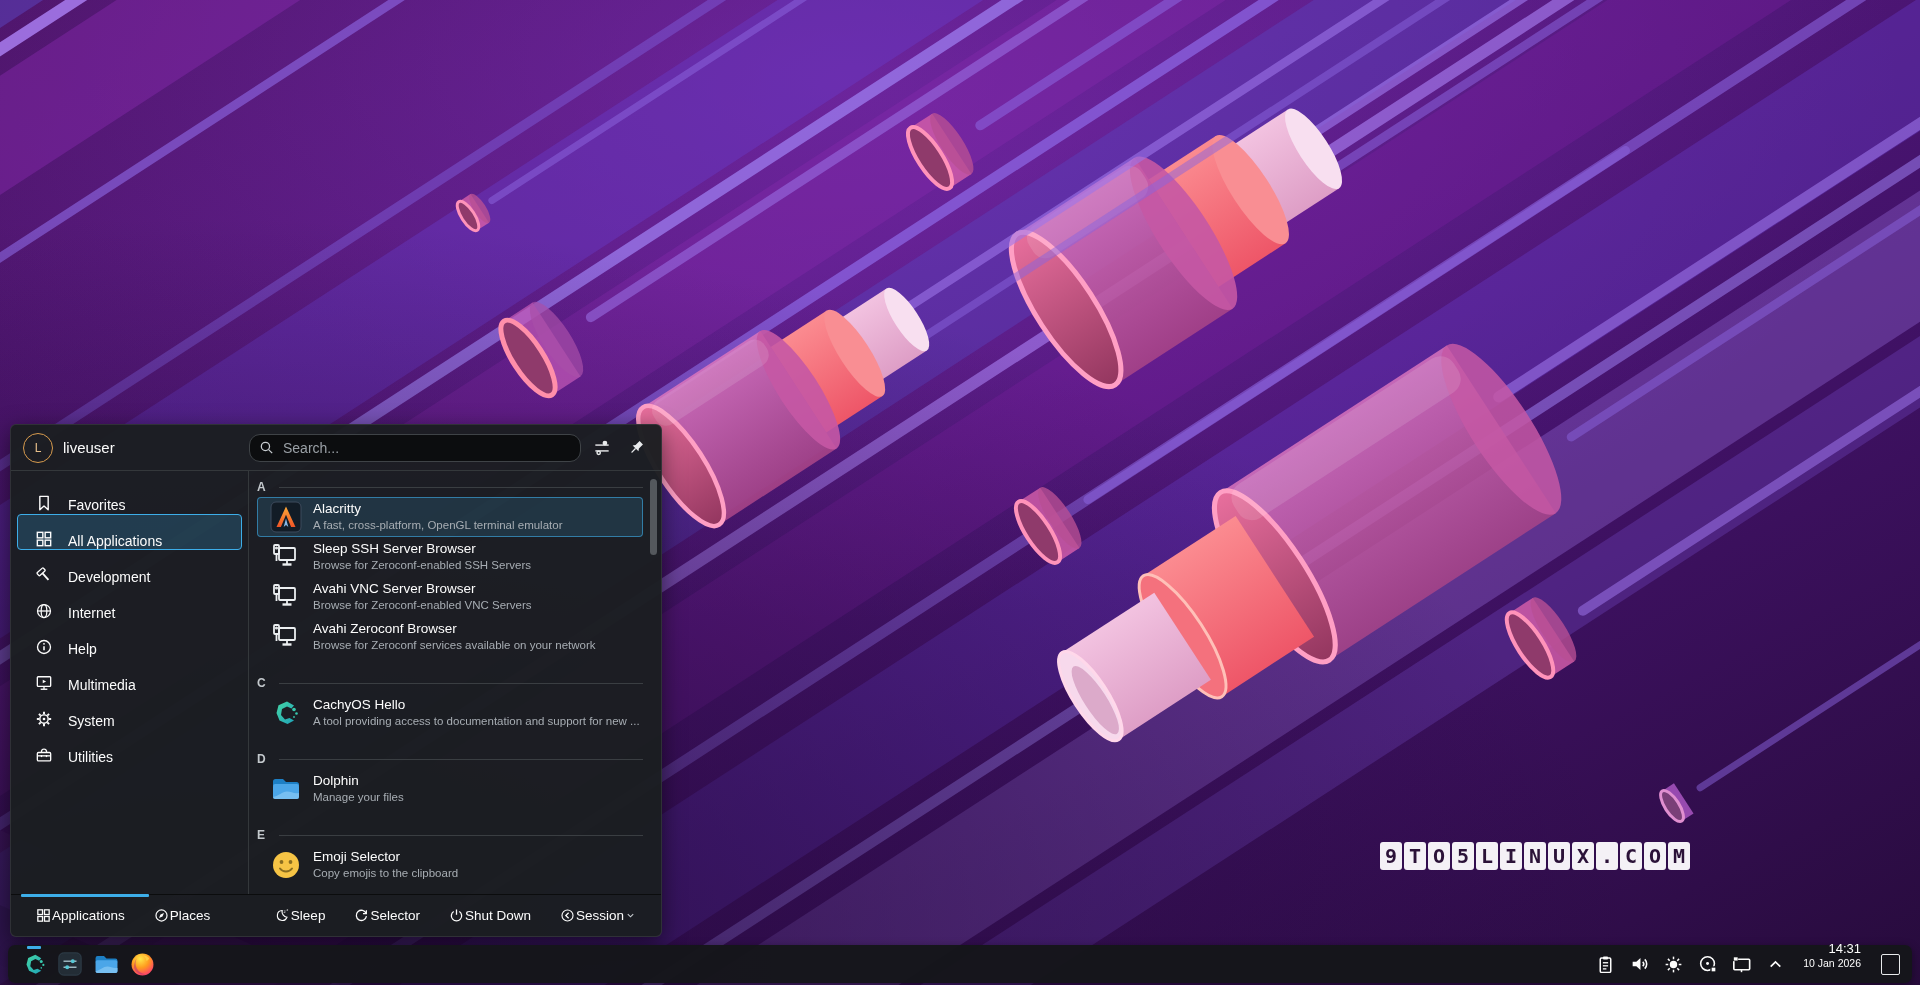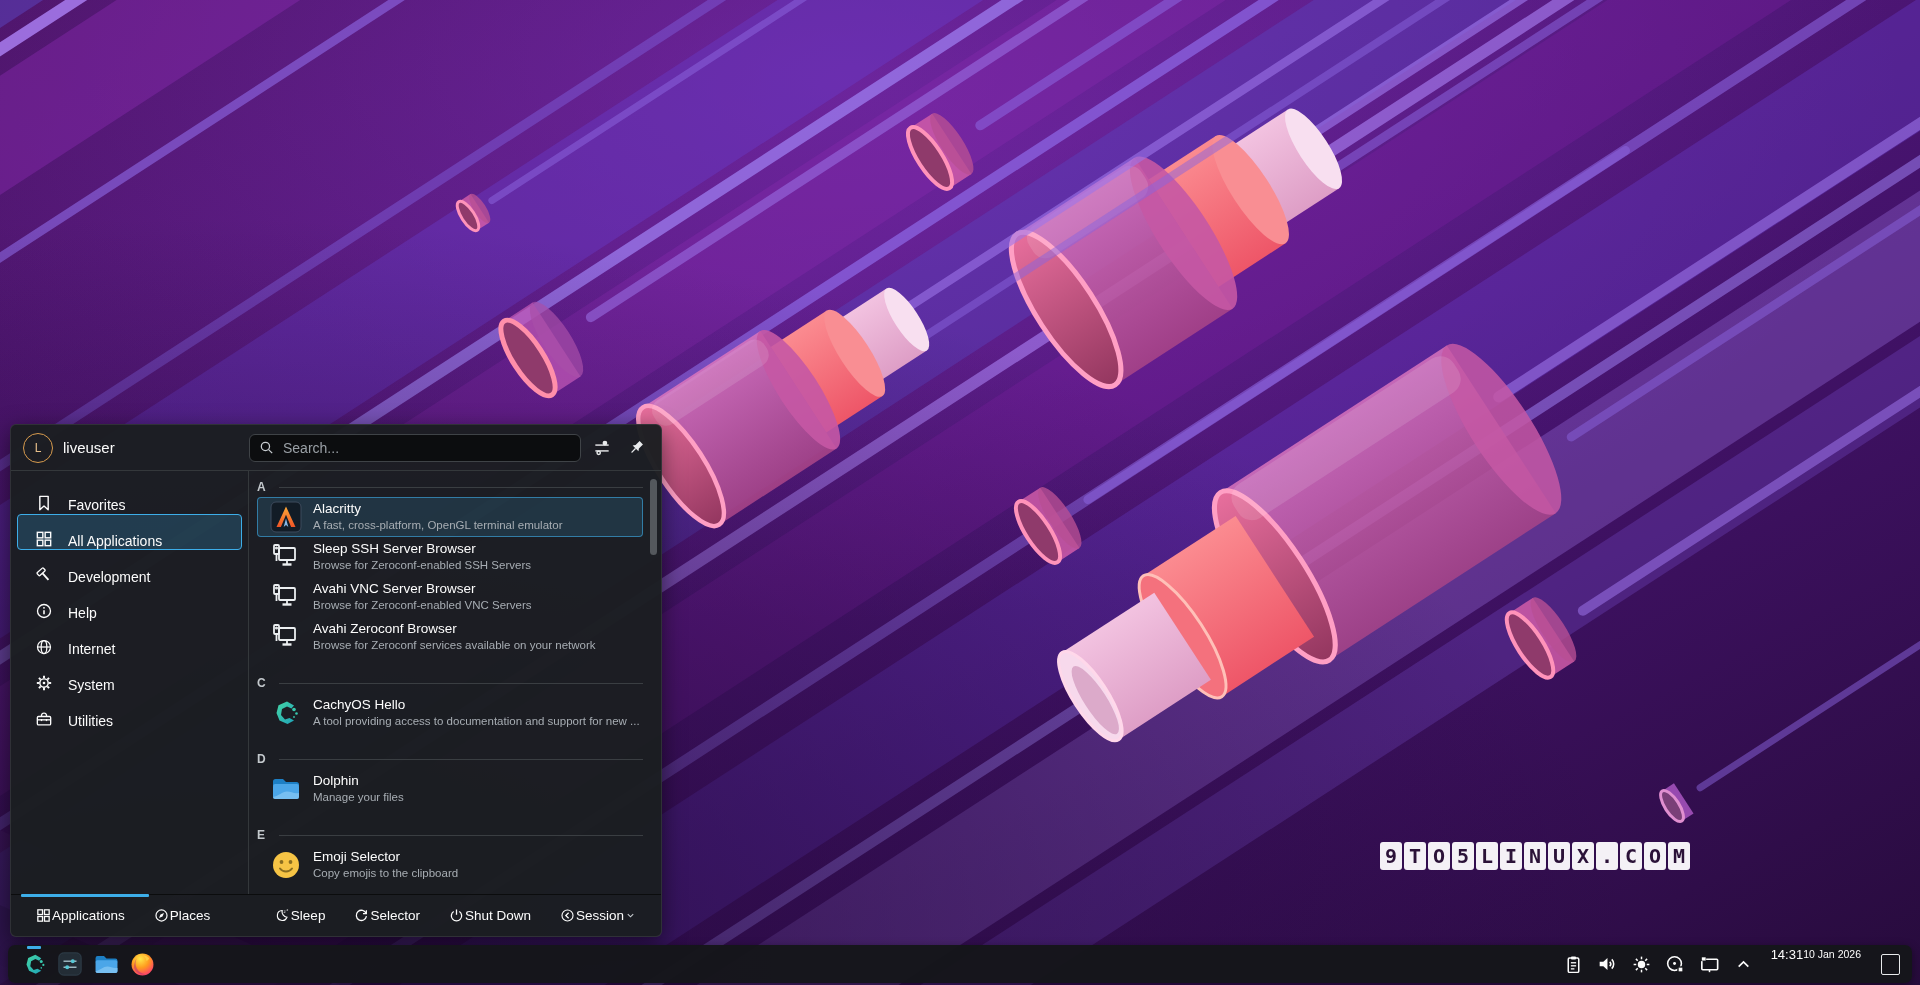--- a/index.html
+++ b/index.html
@@ -18,21 +18,21 @@
             background:rgba(27,30,33,.97);border:1px solid rgba(255,255,255,.09);
             border-radius:6px;display:flex;flex-direction:column;box-sizing:border-box;
             box-shadow:0 6px 22px rgba(0,0,0,.5);color:#f2f4f5;}
   .kb-header{height:46px;flex:0 0 46px;display:flex;align-items:center;padding:0 12px;
              border-bottom:1px solid #34383b;box-sizing:border-box;}
   .user{display:flex;align-items:center;gap:10px;width:226px;flex:0 0 226px;}
   .avatar{width:28px;height:28px;border-radius:50%;border:1px solid #d79b4e;
           display:flex;align-items:center;justify-content:center;
           color:#e8c08a;font-size:12px;}
   .username{font-size:15px;color:#fcfcfc;}
-  .searchbox{flex:1;height:28px;background:#0c0d0f;border:1px solid #3f4347;border-radius:6px;
+  .searchbox{flex:1;height:28px;background:#0c0d0f;border:1px solid #3f4347;border-radius:11px;
              display:flex;align-items:center;padding:0 8px;gap:6px;box-sizing:border-box;}
   .searchbox input{flex:1;background:transparent;border:none;outline:none;color:#e8eaec;
                    font-size:14px;font-family:"Liberation Sans",sans-serif;}
   .searchbox input::placeholder{color:#9aa0a6;}
   .hbtn{width:26px;height:26px;background:none;border:none;padding:0;margin-left:8px;
         display:flex;align-items:center;justify-content:center;cursor:pointer;}
 
   .kb-body{flex:1;display:flex;min-height:0;position:relative;}
   .sidebar{width:238px;flex:0 0 238px;border-right:1px solid #34383b;padding-top:7px;box-sizing:border-box;}
   .side-item{height:36px;display:flex;align-items:flex-end;gap:14px;padding:0 0 0 16px;
@@ -68,21 +68,21 @@
   
   .taskbar{position:absolute;left:8px;right:8px;bottom:2px;height:38px;border-radius:7px;
            background:rgba(21,22,26,.97);display:flex;align-items:center;padding:0 8px;
            box-sizing:border-box;box-shadow:0 2px 8px rgba(0,0,0,.4);}
   .tb-launch{position:relative;width:36px;height:36px;display:flex;align-items:center;
              justify-content:center;cursor:pointer;background:none;border:none;padding:0;}
   .tb-active-line{position:absolute;top:0;left:11px;width:14px;height:3px;background:#3daee9;border-radius:1px;}
   .tb-spacer{flex:1;}
   .tray-btn{width:27px;height:27px;display:flex;align-items:center;justify-content:center;
             margin-left:7px;cursor:pointer;background:none;border:none;padding:0;}
-  .clock{display:flex;flex-direction:row;align-items:flex-start;justify-content:center;
+  .clock{display:flex;flex-direction:column;align-items:flex-end;justify-content:center;
          color:#fcfcfc;margin:0 10px 17px 14px;line-height:1.15;cursor:default;}
   .clock .time{font-size:13px;}
   .clock .date{font-size:10.5px;}
   .peek{width:17px;height:19px;border:1.6px solid #e8eaec;border-radius:2px;margin:0 4px 0 10px;cursor:pointer;}
 </style>
 </head>
 <body>
 
 <div class="screen">
 
@@ -298,34 +298,43 @@
         <div class="side-item">
           <svg class="icn" viewBox="0 0 24 24" fill="none" stroke="#fcfcfc" stroke-width="1.6">
               <g transform="rotate(-42 12 12)">
                 <rect x="7" y="4.5" width="10" height="4.6" rx="1"></rect>
                 <line x1="12" y1="9.1" x2="12" y2="20" stroke-width="2.2"></line>
               </g>
             </svg>
           <span>Development</span>
         </div>
         <div class="side-item">
+          <svg class="icn" viewBox="0 0 24 24" fill="none" stroke="#fcfcfc" stroke-width="1.5">
+              <circle cx="12" cy="12" r="7.8"></circle>
+              <ellipse cx="12" cy="12" rx="3.4" ry="7.8"></ellipse>
+              <line x1="4.4" y1="12" x2="19.6" y2="12"></line>
+            </svg>
+          <span>Internet</span>
+        </div>
+        <div class="side-item">
           <svg class="icn" viewBox="0 0 24 24" fill="none" stroke="#fcfcfc" stroke-width="1.6">
               <circle cx="12" cy="12" r="7.8"></circle>
               <line x1="12" y1="11" x2="12" y2="16" stroke-width="1.9"></line>
               <circle cx="12" cy="8.2" r="1.1" fill="#fcfcfc" stroke="none"></circle>
             </svg>
           <span>Help</span>
         </div>
         <div class="side-item">
-          <svg class="icn" viewBox="0 0 24 24" fill="none" stroke="#fcfcfc" stroke-width="1.5">
-              <circle cx="12" cy="12" r="7.8"></circle>
-              <ellipse cx="12" cy="12" rx="3.4" ry="7.8"></ellipse>
-              <line x1="4.4" y1="12" x2="19.6" y2="12"></line>
-            </svg>
-          <span>Internet</span>
+          <svg class="icn" viewBox="0 0 24 24" fill="none" stroke="#fcfcfc" stroke-width="1.6">
+              <rect x="4" y="4.5" width="16" height="11.5" rx="1"></rect>
+              <line x1="12" y1="16" x2="12" y2="19.5"></line>
+              <line x1="8" y1="19.5" x2="16" y2="19.5"></line>
+              <polygon points="10.5,8 14.5,10.2 10.5,12.4" fill="#fcfcfc" stroke="none"></polygon>
+            </svg>
+          <span>Multimedia</span>
         </div>
         <div class="side-item">
           <svg class="icn" viewBox="0 0 24 24" fill="none" stroke="#fcfcfc" stroke-width="1.7">
               <circle cx="12" cy="12" r="5"></circle>
               <g stroke-width="2.3">
                 <line x1="12" y1="3.4" x2="12" y2="6.4"></line>
                 <line x1="12" y1="17.6" x2="12" y2="20.6"></line>
                 <line x1="3.4" y1="12" x2="6.4" y2="12"></line>
                 <line x1="17.6" y1="12" x2="20.6" y2="12"></line>
                 <line x1="5.9" y1="5.9" x2="8" y2="8"></line>

